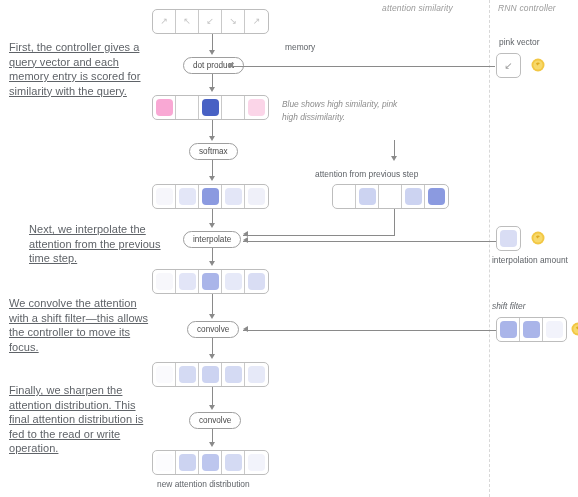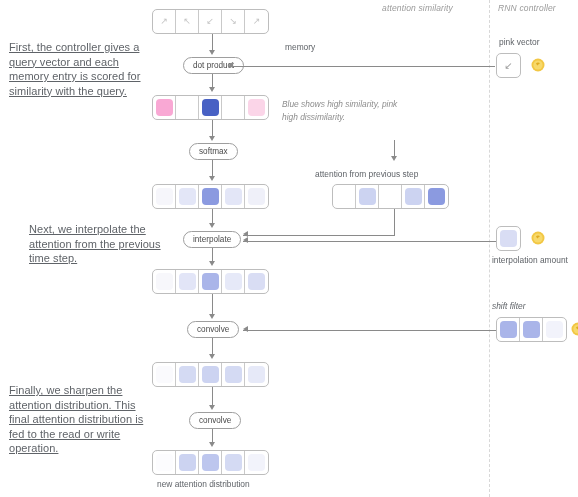--- a/index.html
+++ b/index.html
@@ -325,20 +325,21 @@
     <div class="cell">
         <span class="swatch" style="background:#d9ddf4;"></span>
       </div>
   </div>
 
   <div class="vline" style="left:212px; top:294px; height:21px;"></div>
   <div class="arrowdown" style="left:208.5px; top:314px;"></div>
 
   <div class="pill" style="left:187px; top:321px;">convolve</div>
 
+  <div class="para" style="left:9px; top:296px;">We convolve the attention with a shift filter—this allows the controller to move its focus.</div>
 
   <div class="caption" style="left:492px; top:301px;font-style:italic;">shift filter</div>
   <div class="strip" style="left:496px; top:317px;">
     <div class="cell">
         <span class="swatch" style="background:#aab5e9;"></span>
       </div>
     <div class="cell">
         <span class="swatch" style="background:#aab5e9;"></span>
       </div>
     <div class="cell">

